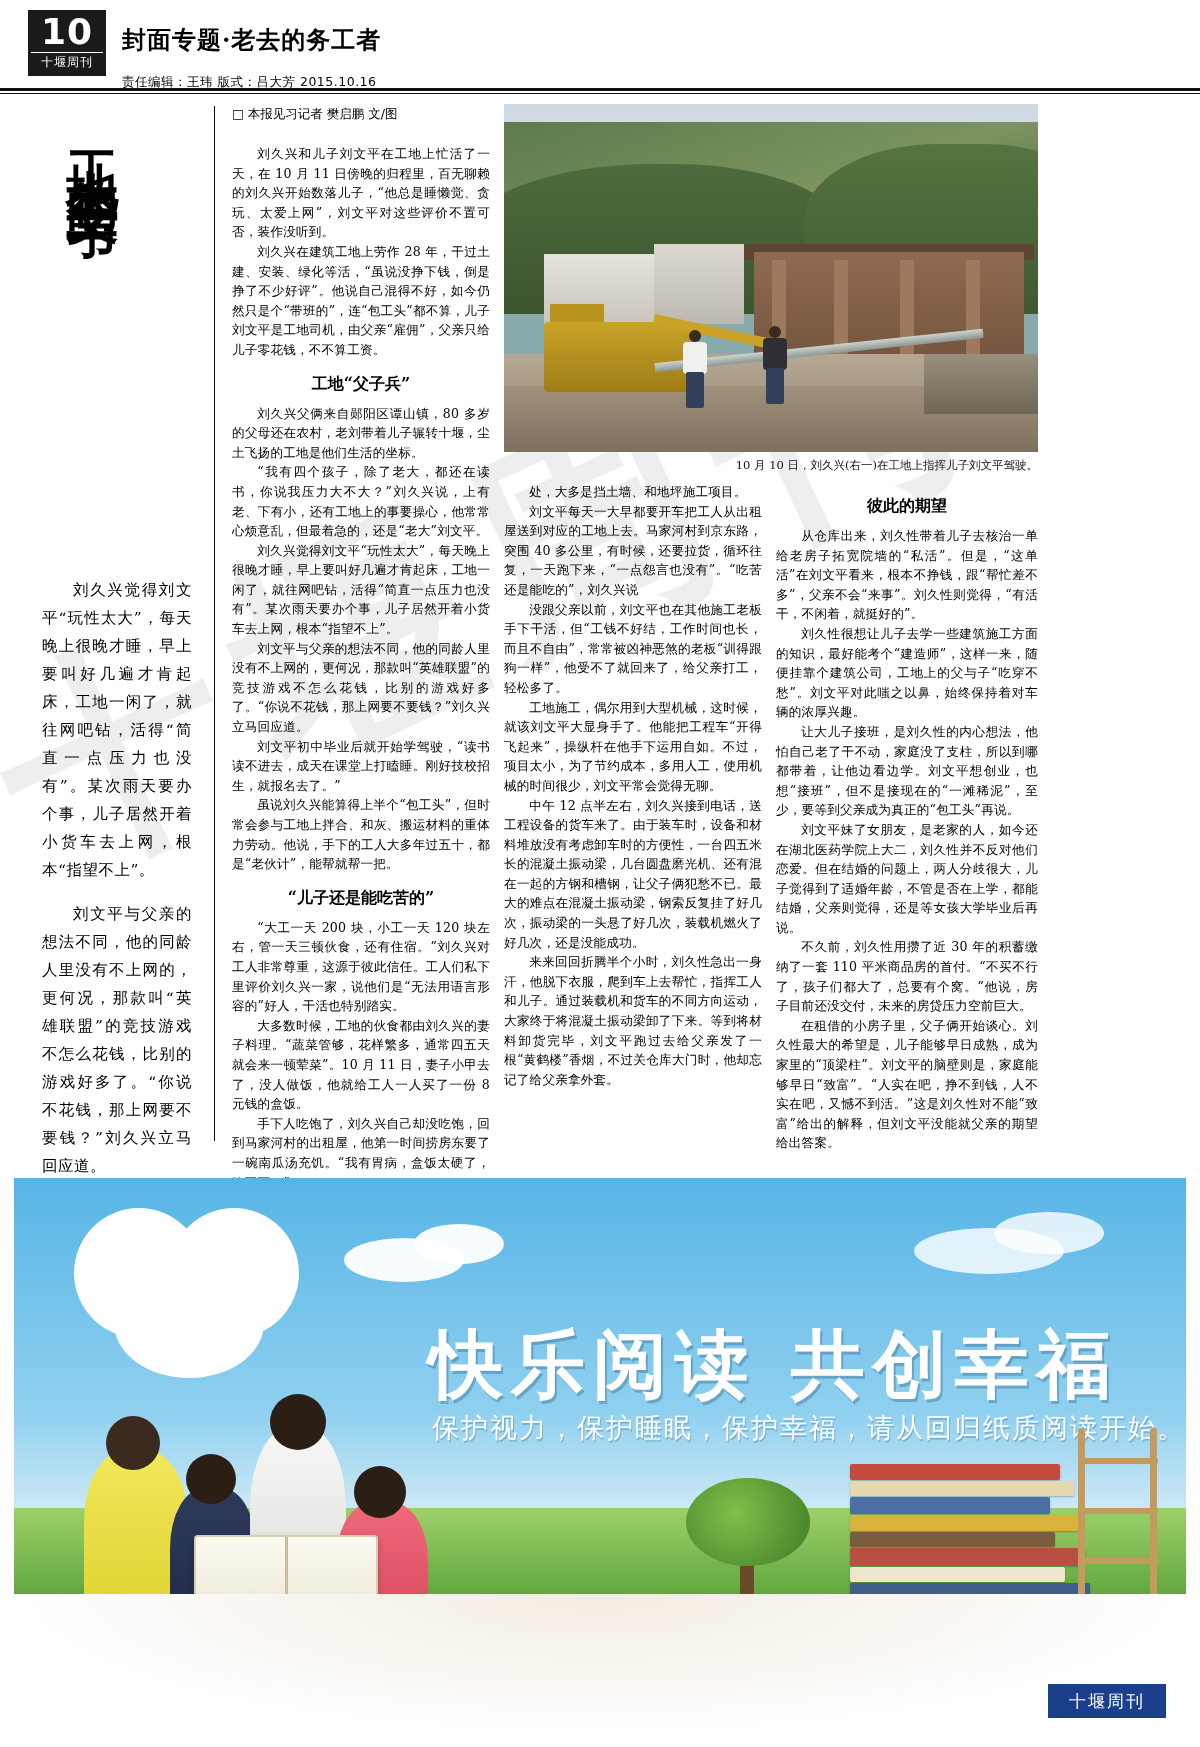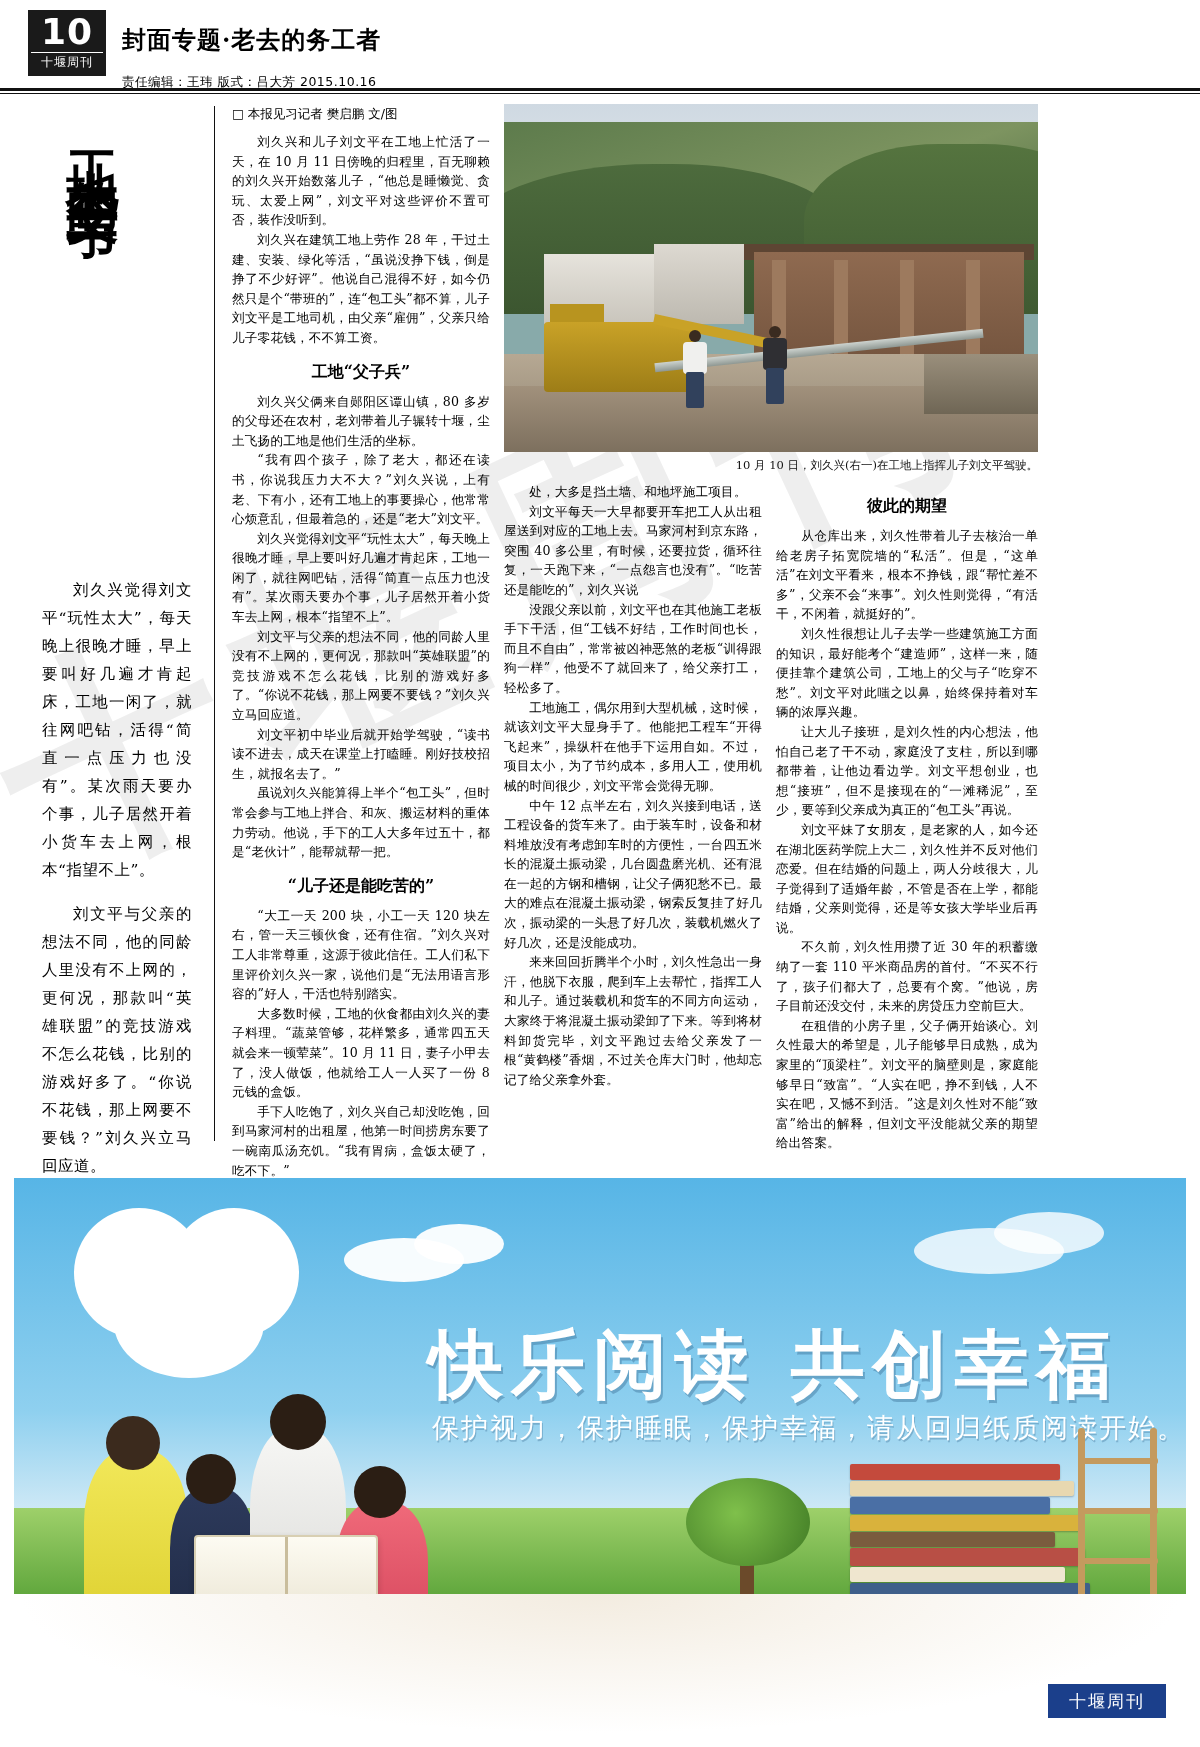--- a/index.html
+++ b/index.html
@@ -70,21 +70,21 @@
   .col2{
     position:absolute;left:232px;top:8px;width:258px;height:1040px;
   }
   .col3{
     position:absolute;left:504px;top:386px;width:258px;height:660px;
   }
   .col4{
     position:absolute;left:776px;top:386px;width:262px;height:660px;
   }
   .byline{
-    font-size:12.5px;line-height:20px;margin-bottom:8px;
+    font-size:12.5px;line-height:20px;margin-bottom:20px;
   }
   .subhead{
     text-align:center;font-weight:bold;font-size:16px;line-height:28px;
     margin:10px 0 6px 0;
     font-family:"DejaVu Serif","Liberation Serif",serif;
   }
   .body-text{
     font-family:"DejaVu Serif","Liberation Serif",serif;
     font-size:12.6px;line-height:19.6px;text-align:justify;
     letter-spacing:0.2px;

